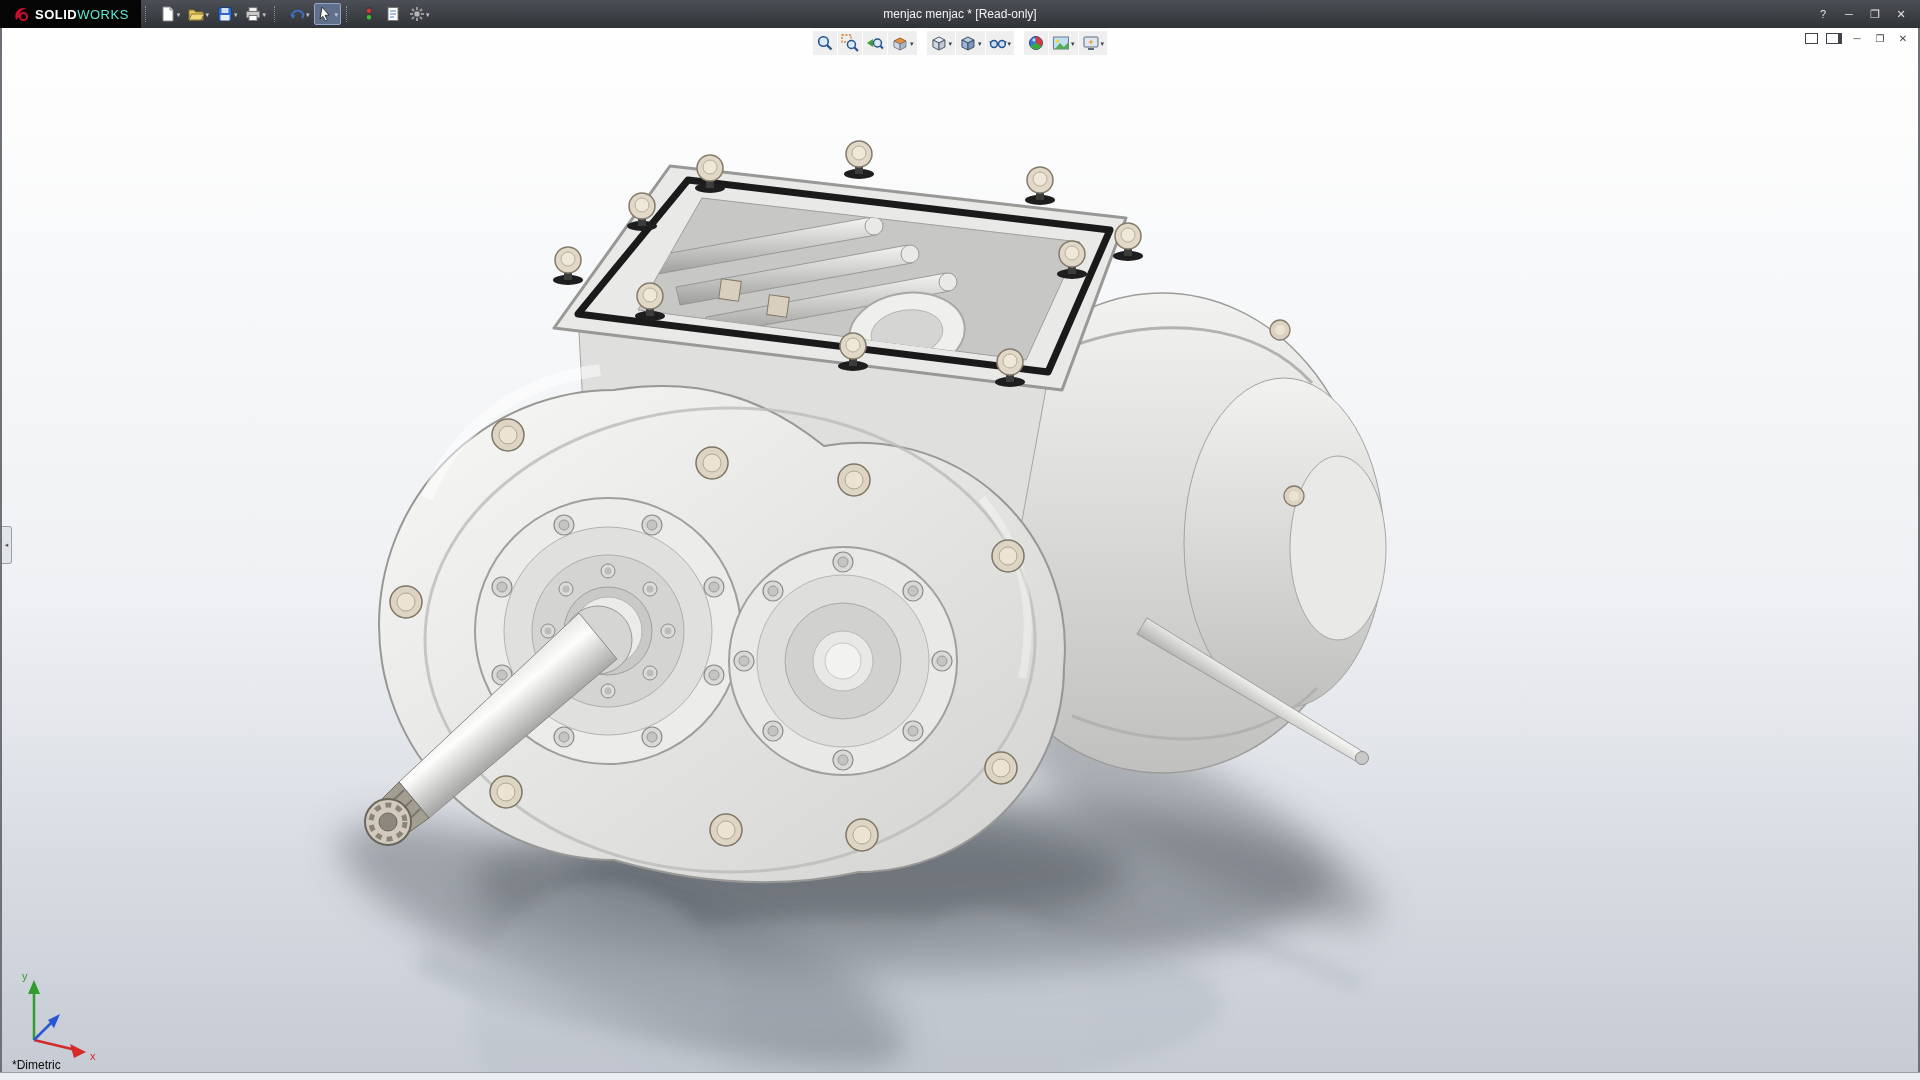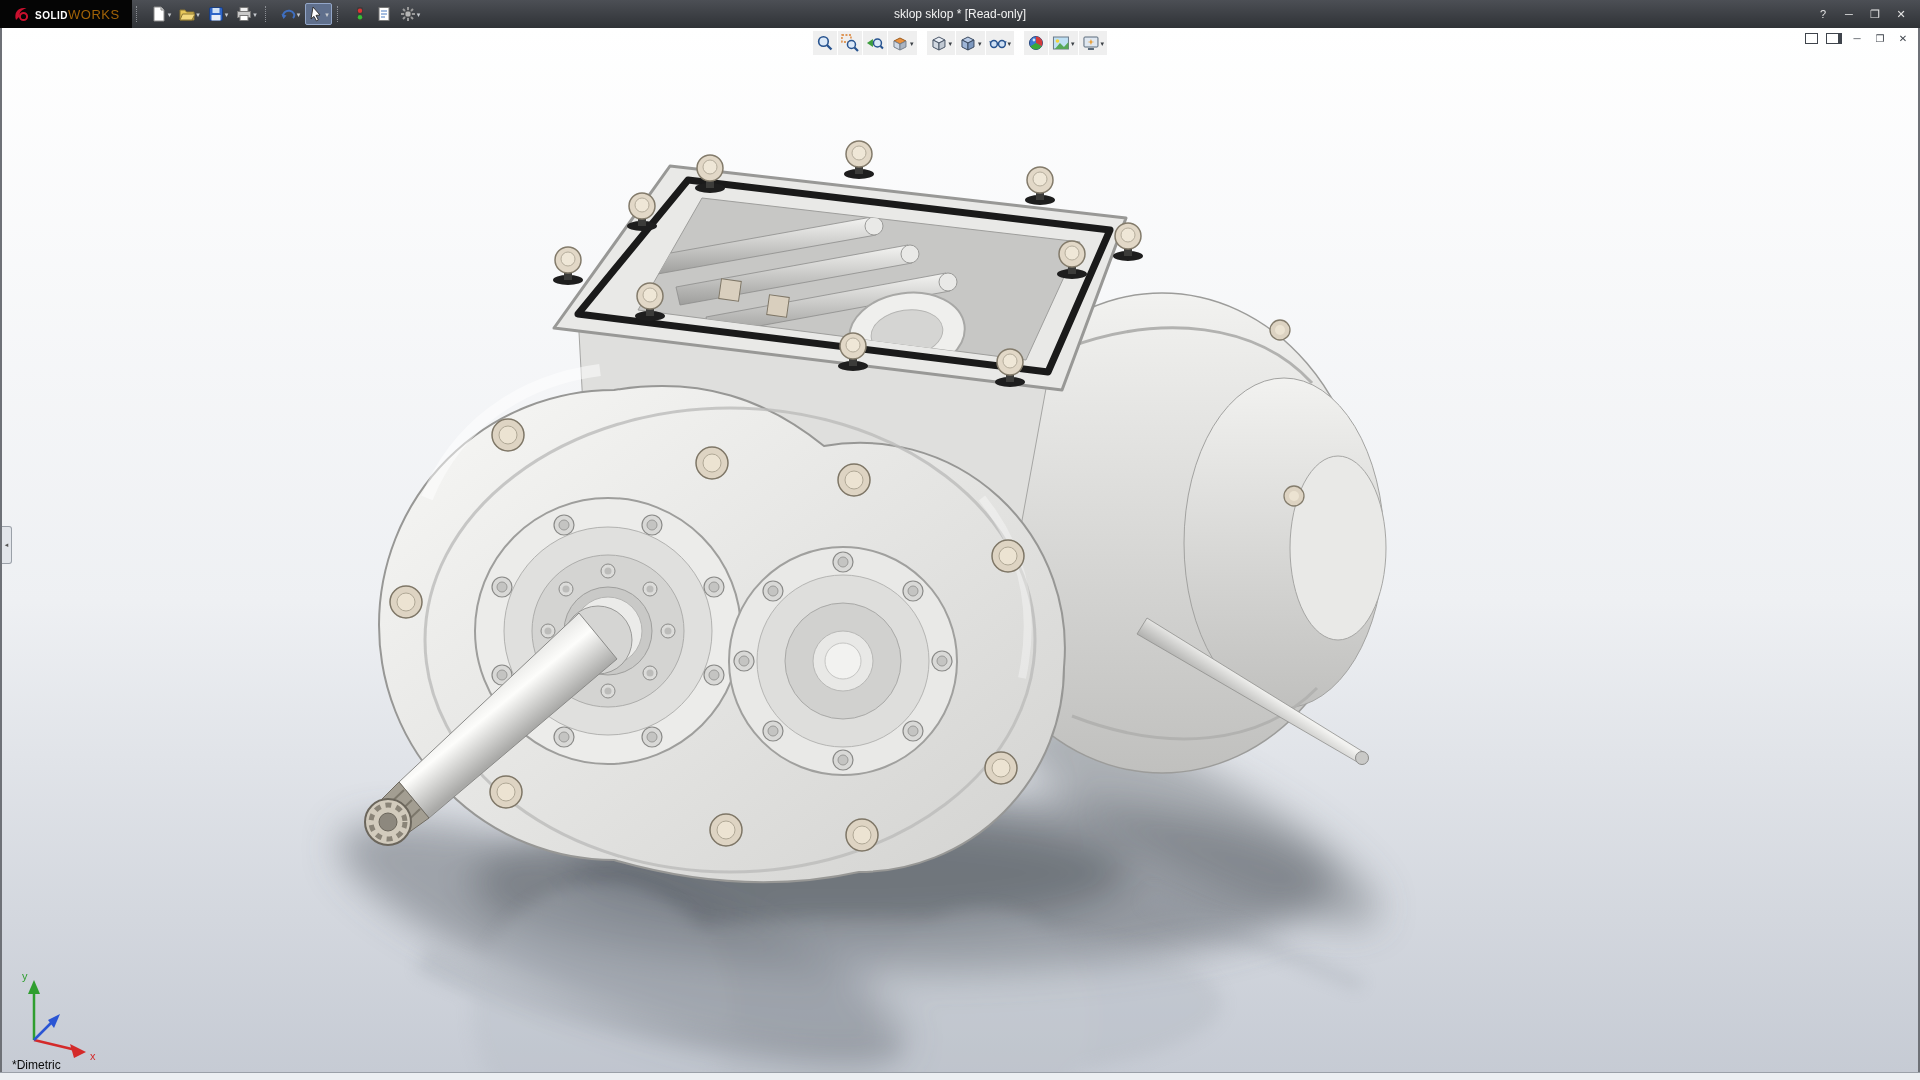--- a/index.html
+++ b/index.html
@@ -1,22 +1,22 @@
 <!DOCTYPE html>
 <html><head>
 <meta charset="utf-8">
 <style>
   html,body{margin:0;padding:0;width:1920px;height:1080px;overflow:hidden;
     font-family:"Liberation Sans",sans-serif;background:#2e3136;}
   
   .titlebar{height:28px;background:linear-gradient(#4c4f55,#2f3236);display:flex;
     align-items:center;position:relative;color:#e6e6e6;}
   .logo{height:100%;background:#050505;display:flex;align-items:center;padding:0 12px;gap:5px;}
-  .logo-bold{font-weight:bold;font-size:10px;color:#ffffff;letter-spacing:.5px;}
-  .logo-light{font-size:13px;color:#a16207;letter-spacing:.5px;}
+  .logo-bold{font-weight:bold;font-size:13px;color:#ffffff;letter-spacing:.5px;}
+  .logo-light{font-size:13px;color:#5eead4;letter-spacing:.5px;}
   .tb-grip{width:6px;height:16px;margin:0 4px;border-left:1px dotted #8a8d93;}
   .tbtn{display:flex;align-items:center;gap:1px;background:transparent;
     border:1px solid transparent;padding:2px;margin:0 1px;cursor:default;}
   .tbtn.pressed{background:#5f6f8c;border:1px solid #93a6c8;border-radius:2px;}
   .caret{font-size:7px;color:#c6c9ce;line-height:1;}
   .title{position:absolute;left:50%;transform:translateX(-50%);font-size:12px;color:#f2f2f2;white-space:nowrap;}
   .win-controls{margin-left:auto;display:flex;align-items:center;padding-right:6px;}
   .wbtn{width:26px;height:20px;display:flex;align-items:center;justify-content:center;
     font-size:11px;color:#e4e4e4;}
   
@@ -122,21 +122,21 @@
           <line x1="12" y1="8" x2="15" y2="8"></line>
         <line x1="3" y1="3" x2="5" y2="5"></line>
           <line x1="11" y1="11" x2="13" y2="13"></line>
         <line x1="13" y1="3" x2="11" y2="5"></line>
           <line x1="5" y1="11" x2="3" y2="13"></line>
       </g>
     </svg>
       <span class="caret">▾</span>
   </button>
 
-  <div class="title">sklop sklop * [Read-only]</div>
+  <div class="title">menjac menjac * [Read-only]</div>
 
   <div class="win-controls">
     <div class="wbtn">?</div>
     <div class="wbtn">─</div>
     <div class="wbtn">❐</div>
     <div class="wbtn">✕</div>
   </div>
 </div>
 
 <div class="workspace">

